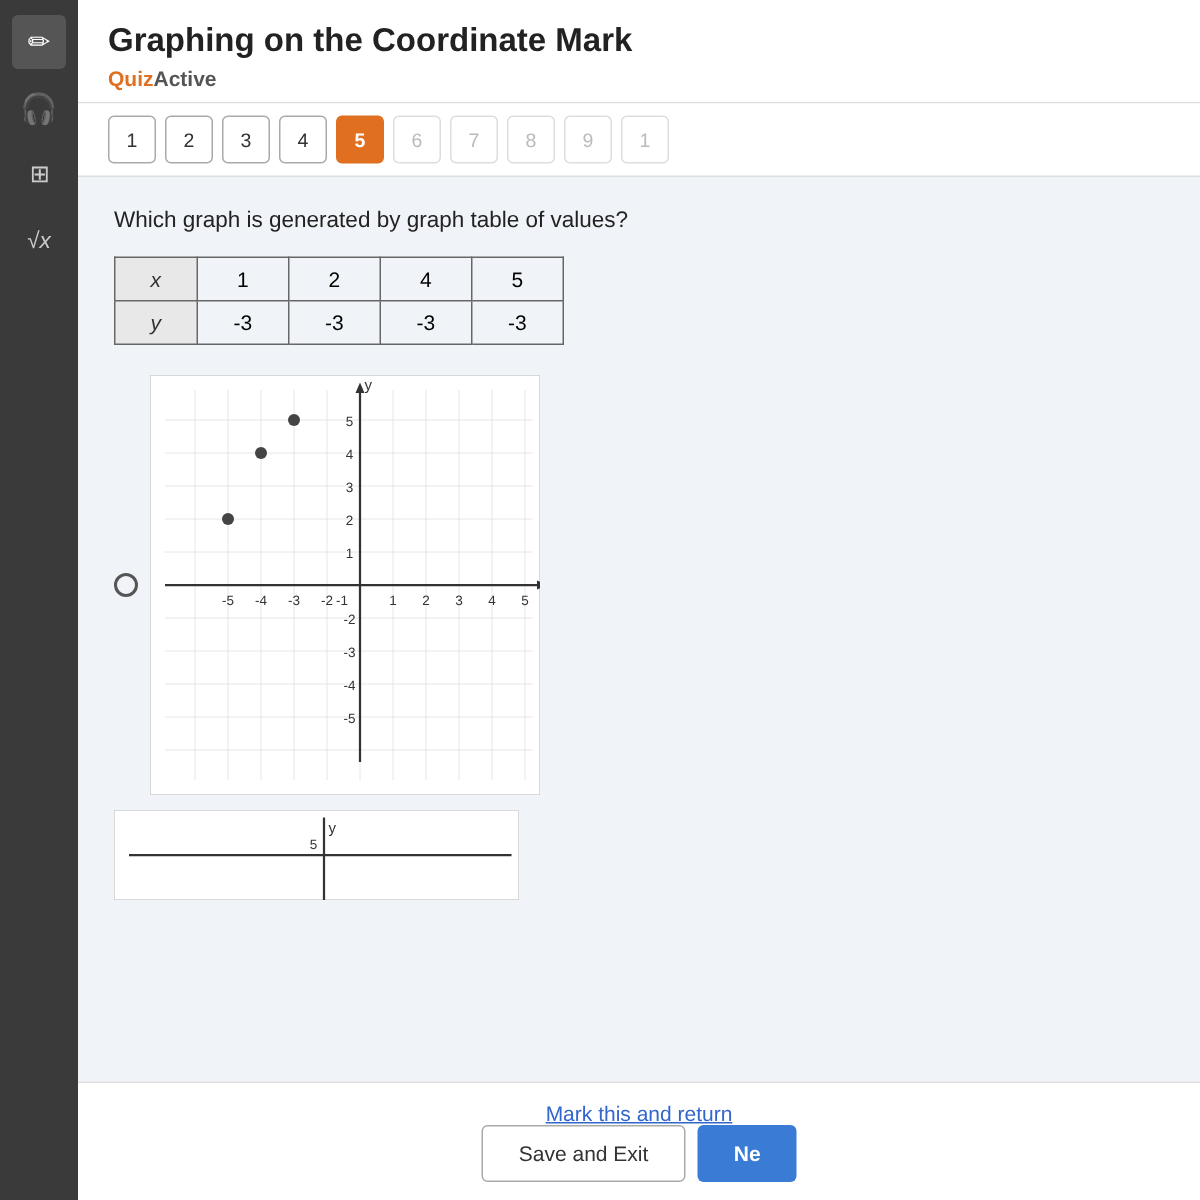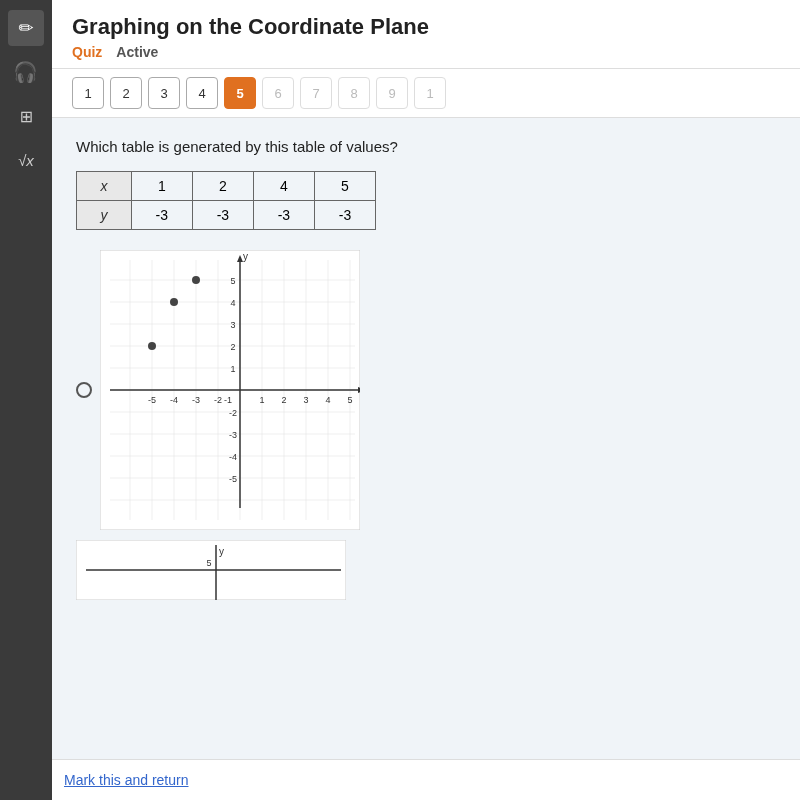--- a/index.html
+++ b/index.html
@@ -65,21 +65,21 @@
 
     .page-title {
       font-size: 22px;
       font-weight: bold;
       color: #222;
       margin-bottom: 4px;
     }
 
     .quiz-status-row {
       display: flex;
-      gap: 14px;
+      gap: 0;
       align-items: flex-end;
       padding-bottom: 8px;
     }
 
     .quiz-label {
       color: #e07020;
       font-weight: bold;
       font-size: 14px;
     }
 
@@ -192,23 +192,23 @@
     
     .coord-svg {
       width: 260px;
       height: 280px;
     }
 
     
     .bottom-bar {
       background: white;
       border-top: 1px solid #ddd;
-      padding: 12px 12px;
-      display: flex;
-      flex-direction: row;
+      padding: 12px 24px;
+      display: flex;
+      flex-direction: column;
       justify-content: space-between;
       align-items: center;
       flex-shrink: 0;
     }
 
     .mark-return-link {
       color: #3366cc;
       text-decoration: underline;
       font-size: 14px;
       cursor: pointer;
@@ -253,21 +253,21 @@
   <div class="sidebar">
     <div class="sidebar-icon pencil">✏</div>
     <div class="sidebar-icon" style="color:#ccc; font-size:20px;">🎧</div>
     <div class="sidebar-icon" style="color:#ccc; font-size:16px; letter-spacing:-1px;">⊞</div>
     <div class="sidebar-icon" style="color:#ccc; font-size:15px; font-style:italic;">√x</div>
   </div>
 
   <div class="main-area">
 
     <div class="header">
-      <div class="page-title">Graphing on the Coordinate Plane</div>
+      <div class="page-title">Graphing on the Coordinate Mark</div>
       <div class="quiz-status-row">
         <span class="quiz-label">Quiz</span>
         <span class="active-label">Active</span>
       </div>
     </div>
 
     <div class="question-nav">
       <button class="q-btn">1</button>
       <button class="q-btn">2</button>
       <button class="q-btn">3</button>
@@ -275,21 +275,21 @@
       <button class="q-btn active">5</button>
       <button class="q-btn disabled">6</button>
       <button class="q-btn disabled">7</button>
       <button class="q-btn disabled">8</button>
       <button class="q-btn disabled">9</button>
       <button class="q-btn disabled">1</button>
     </div>
 
     <div class="content-area">
 
-      <div class="question-text">Which table is generated by this table of values?</div>
+      <div class="question-text">Which graph is generated by graph table of values?</div>
 
       <table class="values-table">
         <tbody>
           <tr>
             <td class="row-header">x</td>
             <td>1</td>
             <td>2</td>
             <td>4</td>
             <td>5</td>
           </tr>
@@ -384,16 +384,20 @@
           <line x1="10" y1="30" x2="265" y2="30" stroke="#333" stroke-width="1.5"></line>
           <text x="143" y="15" font-size="10" fill="#333">y</text>
           <text x="133" y="26" font-size="9" fill="#333" text-anchor="middle">5</text>
         </svg>
       </div>
 
     </div>
 
     <div class="bottom-bar">
       <a class="mark-return-link">Mark this and return</a>
+      <div class="bottom-buttons">
+        <button class="save-exit-btn">Save and Exit</button>
+        <button class="next-btn">Ne</button>
+      </div>
     </div>
 
   </div>
 </div>
 
 </body></html>

